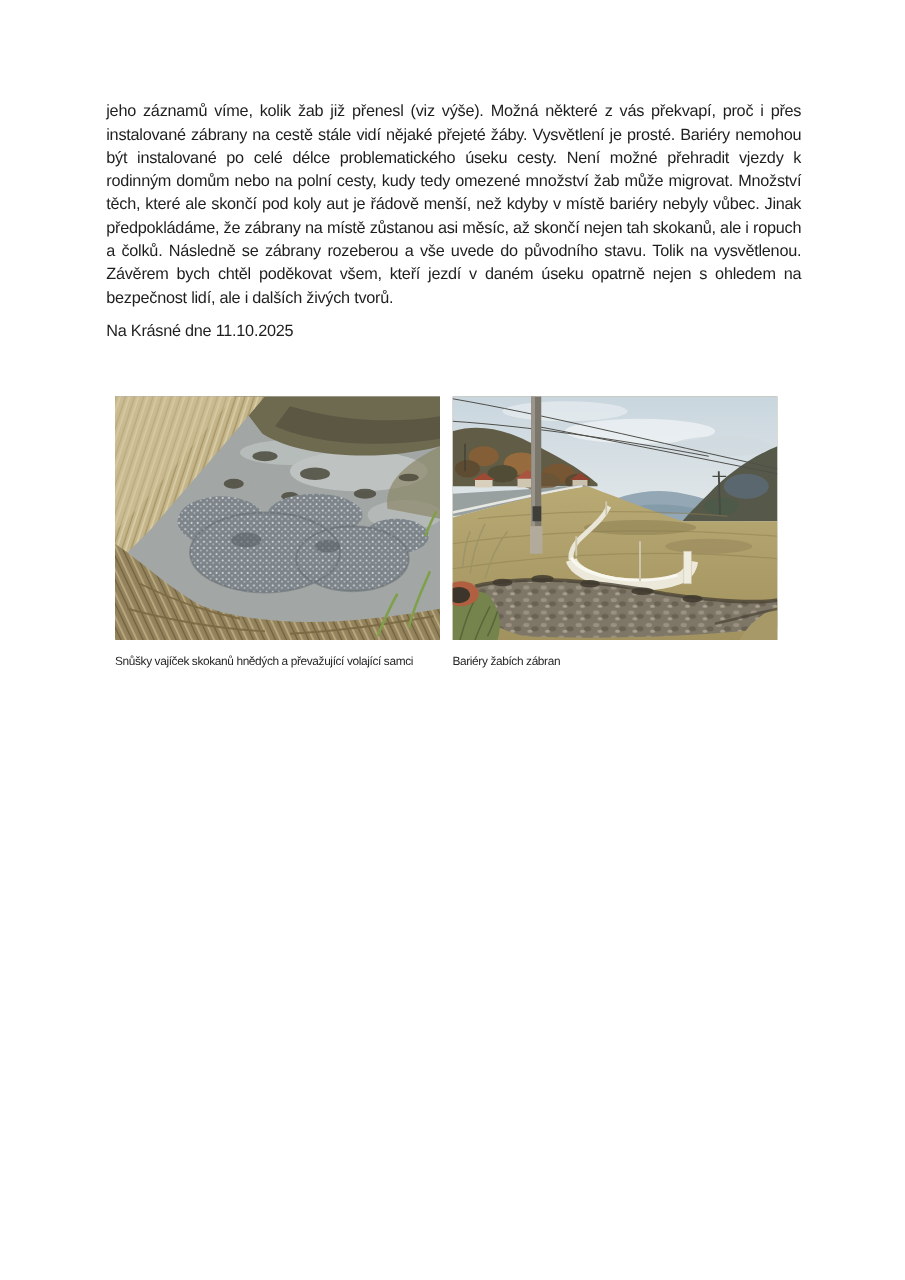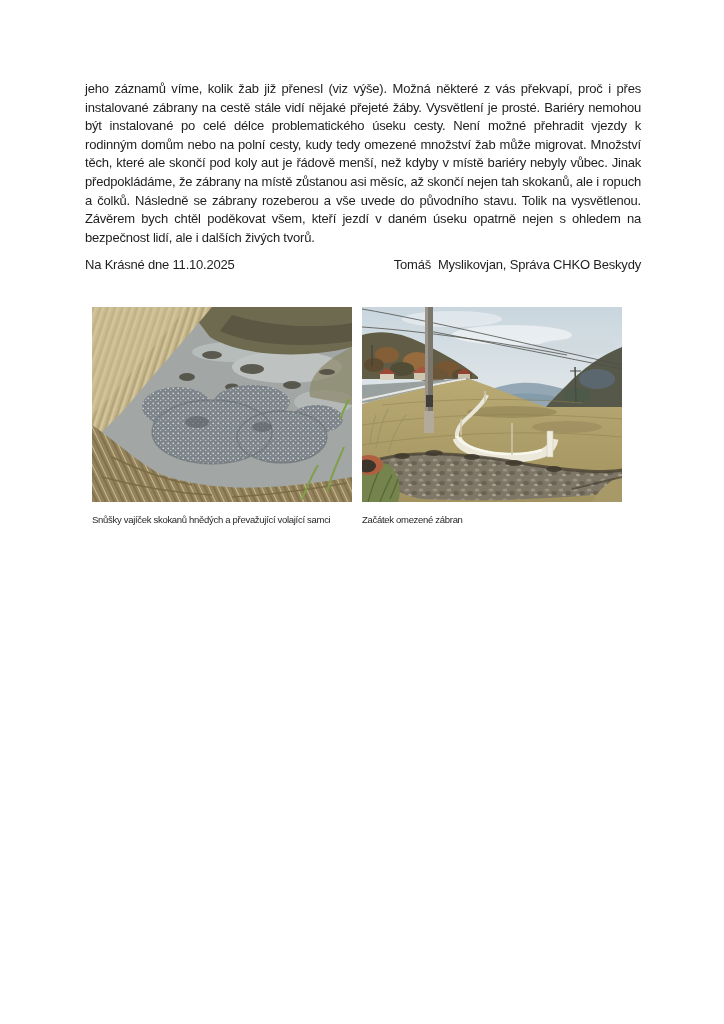--- a/index.html
+++ b/index.html
@@ -32,21 +32,21 @@
     width: 556px;
     display: flex;
     justify-content: space-between;
     font-size: 13px;
     letter-spacing: -0.2px;
     color: #1e1e1e;
   }
   .sig-row .sig { white-space: pre-wrap; }
   .figures {
     position: absolute;
-    left: 92px; top: 307px;
+    left: 92px; top: 317px;
     display: flex;
     gap: 10px;
   }
   figure { margin: 0; width: 260px; }
   .photo {
     width: 260px; height: 195px;
     overflow: hidden;
     background: #b9b3a2;
     line-height: 0;
   }
@@ -61,21 +61,20 @@
 </style>
 </head>
 <body>
 
 <div class="page">
 
   <p class="body-text">jeho záznamů víme, kolik žab již přenesl (viz výše). Možná některé z vás překvapí, proč i přes instalované zábrany na cestě stále vidí nějaké přejeté žáby. Vysvětlení je prosté. Bariéry nemohou být instalované po celé délce problematického úseku cesty. Není možné přehradit vjezdy k rodinným domům nebo na polní cesty, kudy tedy omezené množství žab může migrovat. Množství těch, které ale skončí pod koly aut je řádově menší, než kdyby v místě bariéry nebyly vůbec. Jinak předpokládáme, že zábrany na místě zůstanou asi měsíc, až skončí nejen tah skokanů, ale i ropuch a čolků. Následně se zábrany rozeberou a vše uvede do původního stavu. Tolik na vysvětlenou. Závěrem bych chtěl poděkovat všem, kteří jezdí v daném úseku opatrně nejen s ohledem na bezpečnost lidí, ale i dalších živých tvorů.</p>
 
   <div class="sig-row">
     <span>Na Krásné dne 11.10.2025</span>
-    <span class="sig">Tomáš  Myslikovjan, Správa CHKO Beskydy</span>
   </div>
 
   <div class="figures">
 
     <figure>
       <div class="photo">
 
         <svg viewBox="0 0 260 195" preserveAspectRatio="none">
           <defs>
             <pattern id="spawn" width="5" height="5" patternUnits="userSpaceOnUse">
@@ -241,17 +240,17 @@
           <path d="M0,150 L28,158 C38,170 40,182 36,195 L0,195 Z" fill="#75834c"></path>
           <g stroke="#55663a" stroke-width="1.2" fill="none">
             <path d="M6,195 C10,180 14,170 18,162"></path>
             <path d="M18,195 C22,184 26,176 30,168"></path>
             <path d="M28,192 C32,184 34,178 36,172"></path>
           </g>
           <ellipse cx="7" cy="158" rx="14" ry="10" fill="#b06040"></ellipse>
           <ellipse cx="5" cy="159" rx="9" ry="6.5" fill="#3c352b"></ellipse>
         </svg>
       </div>
-      <figcaption>Začátek omezené zábran</figcaption>
+      <figcaption>Bariéry žabích zábran</figcaption>
     </figure>
 
   </div>
 </div>
 
 </body></html>

